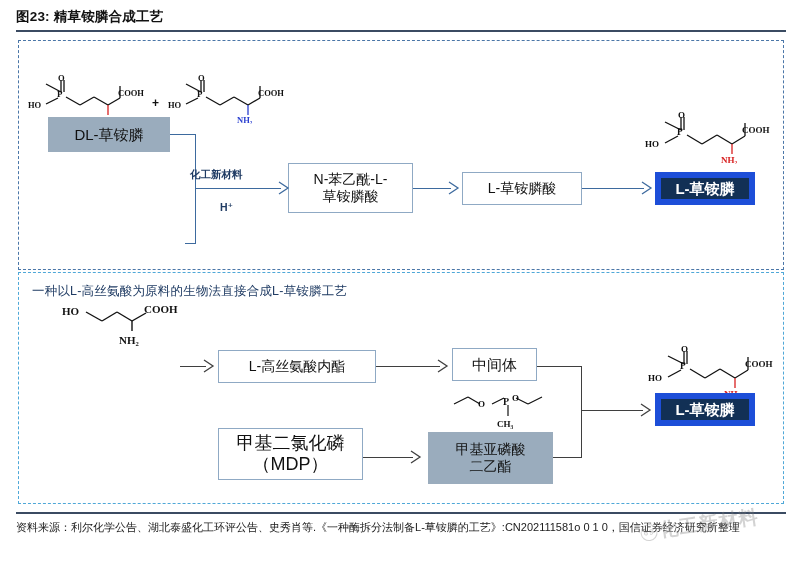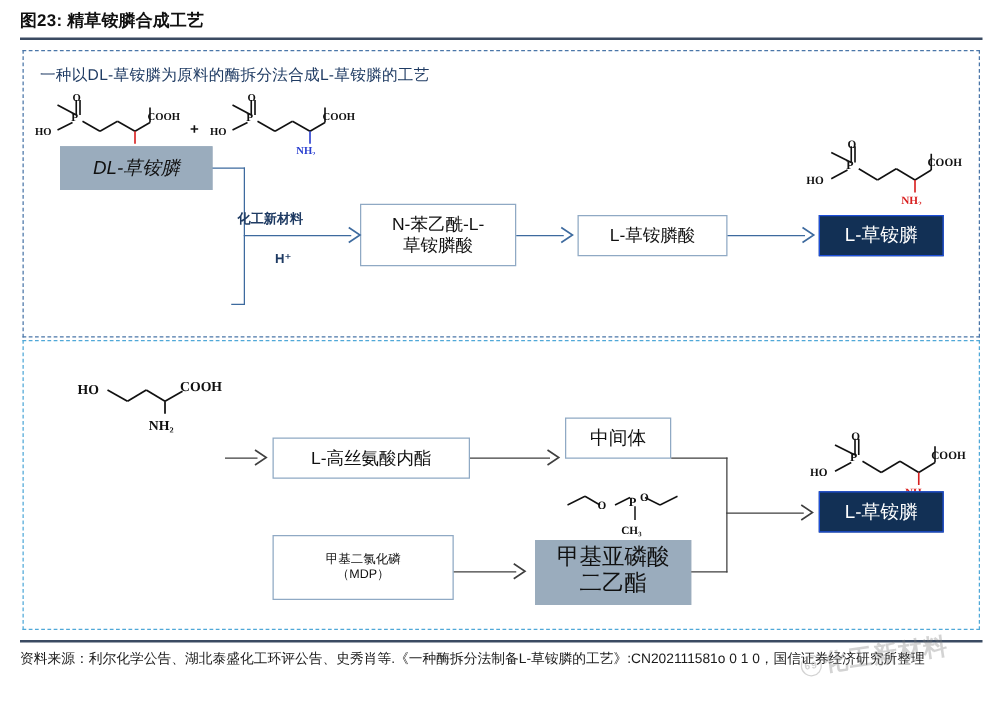--- a/index.html
+++ b/index.html
@@ -71,23 +71,23 @@
     border: 1.2px solid #8fa9c4;
     color: #111;
   }
   .node.gray {
     background: #9aacbd;
     border: 1px solid #9aacbd;
     color: #111;
   }
   .node.navy {
     background: #123055;
-    border: 1px solid #1d4ed8;
+    border: 6px solid #1d4ed8;
     color: #ffffff;
-    font-weight: normal;
+    font-weight: bold;
   }
 
   
   .ln { position: absolute; background: #3f3f3f; }
   .ln.h { height: 1.4px; }
   .ln.v { width: 1.4px; }
   .ln.blue { background: #3d6a9e; }
   svg.arrow { position: absolute; overflow: visible; }
 
   .edge-label {
@@ -142,21 +142,20 @@
 </style>
 </head>
 <body>
 
 <div id="page">
 
   <div class="fig-title">图23: 精草铵膦合成工艺</div>
   <div class="title-rule"></div>
 
   <div class="dash-box dash-top"></div>
-  <div class="section-label" style="left:32px; top:52px;">一种以DL-草铵膦为原料的酶拆分法合成L-草铵膦的工艺</div>
 
   <div class="chem" style="left:28px; top:72px;">
     <svg width="118" height="52" viewBox="0 0 118 52">
       <g stroke="#111" stroke-width="1.3" fill="none">
         <line x1="18" y1="12" x2="33" y2="20"></line>
         <line x1="33" y1="20" x2="33" y2="8"></line>
         <line x1="36" y1="20" x2="36" y2="8"></line>
         <line x1="30" y1="26" x2="18" y2="32"></line>
         <line x1="38" y1="25" x2="52" y2="33"></line>
         <line x1="52" y1="33" x2="66" y2="25"></line>
@@ -218,21 +217,21 @@
         <line x1="87" y1="36" x2="87" y2="46"></line>
       </g>
       <text x="32" y="27" font-size="9.5" font-family="'Liberation Serif',serif" font-weight="bold" fill="#111">P</text>
       <text x="33" y="10" font-size="9" font-family="'Liberation Serif',serif" font-weight="bold" fill="#111">O</text>
       <text x="0" y="39" font-size="9" font-family="'Liberation Serif',serif" font-weight="bold" fill="#111">HO</text>
       <text x="97" y="25" font-size="9" font-family="'Liberation Serif',serif" font-weight="bold" fill="#111">COOH</text>
       <text x="76" y="55" font-size="9" font-family="'Liberation Serif',serif" font-weight="bold" fill="#d81f1f">NH₂</text>
     </svg>
   </div>
 
-  <div class="node gray" style="left:48px; top:117px; width:122px; height:35px; font-size:15px;font-style:italic;">DL-草铵膦</div>
+  <div class="node gray" style="left:48px; top:117px; width:122px; height:35px; font-size:15px;">DL-草铵膦</div>
 
 
   <div class="node white" style="left:288px; top:163px; width:125px; height:50px; font-size:14px;">N-苯乙酰-L-
 草铵膦酸</div>
 
   <div class="node white" style="left:462px; top:172px; width:120px; height:33px; font-size:14px;">L-草铵膦酸</div>
 
   <div class="node navy" style="left:655px; top:172px; width:100px; height:33px; font-size:15px;">L-草铵膦</div>
 
   <div class="ln h blue" style="left:170px; top:134px; width:26px;"></div>
@@ -250,20 +249,21 @@
   <svg class="arrow" style="left:449px; top:182px;" width="12" height="13">
     <path d="M0,0 L9,6 L0,12" fill="none" stroke="#3d6a9e" stroke-width="1.3"></path>
   </svg>
 
   <div class="ln h blue" style="left:582px; top:188px; width:62px;"></div>
   <svg class="arrow" style="left:642px; top:182px;" width="12" height="13">
     <path d="M0,0 L9,6 L0,12" fill="none" stroke="#3d6a9e" stroke-width="1.3"></path>
   </svg>
 
   <div class="dash-box dash-bottom"></div>
+  <div class="section-label" style="left:32px; top:283px;">一种以L-高丝氨酸为原料的生物法直接合成L-草铵膦工艺</div>
 
   <div class="chem" style="left:62px; top:300px;">
     <svg width="120" height="46" viewBox="0 0 120 46">
       <g stroke="#111" stroke-width="1.4" fill="none">
         <line x1="24" y1="12" x2="40" y2="21"></line>
         <line x1="40" y1="21" x2="55" y2="12"></line>
         <line x1="55" y1="12" x2="70" y2="21"></line>
         <line x1="70" y1="21" x2="84" y2="13"></line>
         <line x1="70" y1="21" x2="70" y2="31"></line>
       </g>
@@ -310,26 +310,26 @@
       <text x="33" y="10" font-size="9" font-family="'Liberation Serif',serif" font-weight="bold" fill="#111">O</text>
       <text x="0" y="39" font-size="9" font-family="'Liberation Serif',serif" font-weight="bold" fill="#111">HO</text>
       <text x="97" y="25" font-size="9" font-family="'Liberation Serif',serif" font-weight="bold" fill="#111">COOH</text>
       <text x="76" y="55" font-size="9" font-family="'Liberation Serif',serif" font-weight="bold" fill="#d81f1f">NH₂</text>
     </svg>
   </div>
 
 
   <div class="node white" style="left:218px; top:350px; width:158px; height:33px; font-size:14px;">L-高丝氨酸内酯</div>
 
-  <div class="node white" style="left:452px; top:334px; width:85px; height:33px; font-size:15px;">中间体</div>
-
-  <div class="node white" style="left:218px; top:428px; width:145px; height:52px; font-size:10px;">甲基二氯化磷
+  <div class="node white" style="left:452px; top:348px; width:85px; height:33px; font-size:15px;">中间体</div>
+
+  <div class="node white" style="left:218px; top:428px; width:145px; height:52px; font-size:18px;">甲基二氯化磷
 （MDP）</div>
 
-  <div class="node gray" style="left:428px; top:432px; width:125px; height:52px; font-size:18px;font-family:Liberation Mono, monospace;">甲基亚磷酸
+  <div class="node gray" style="left:428px; top:432px; width:125px; height:52px; font-size:14px;">甲基亚磷酸
 二乙酯</div>
 
   <div class="node navy" style="left:655px; top:393px; width:100px; height:33px; font-size:15px;">L-草铵膦</div>
 
   <div class="ln h" style="left:180px; top:366px; width:26px;"></div>
   <svg class="arrow" style="left:204px; top:360px;" width="12" height="13">
     <path d="M0,0 L9,6 L0,12" fill="none" stroke="#3f3f3f" stroke-width="1.3"></path>
   </svg>
 
   <div class="ln h" style="left:376px; top:366px; width:64px;"></div>

